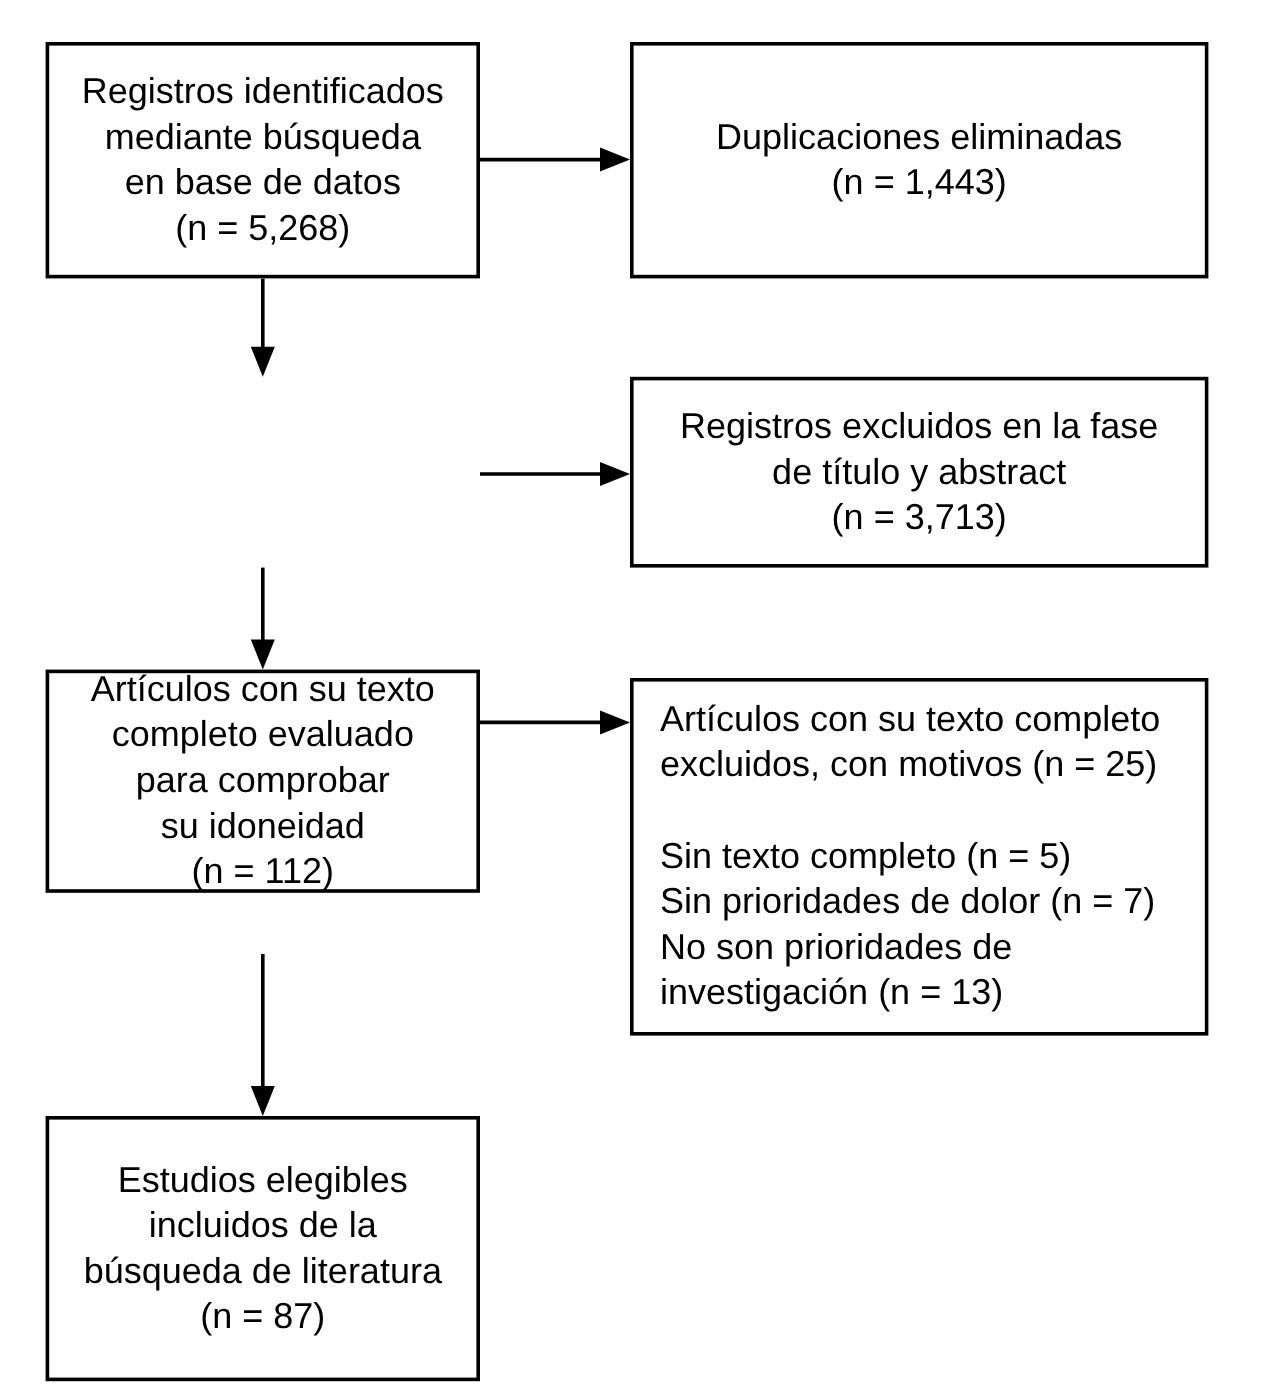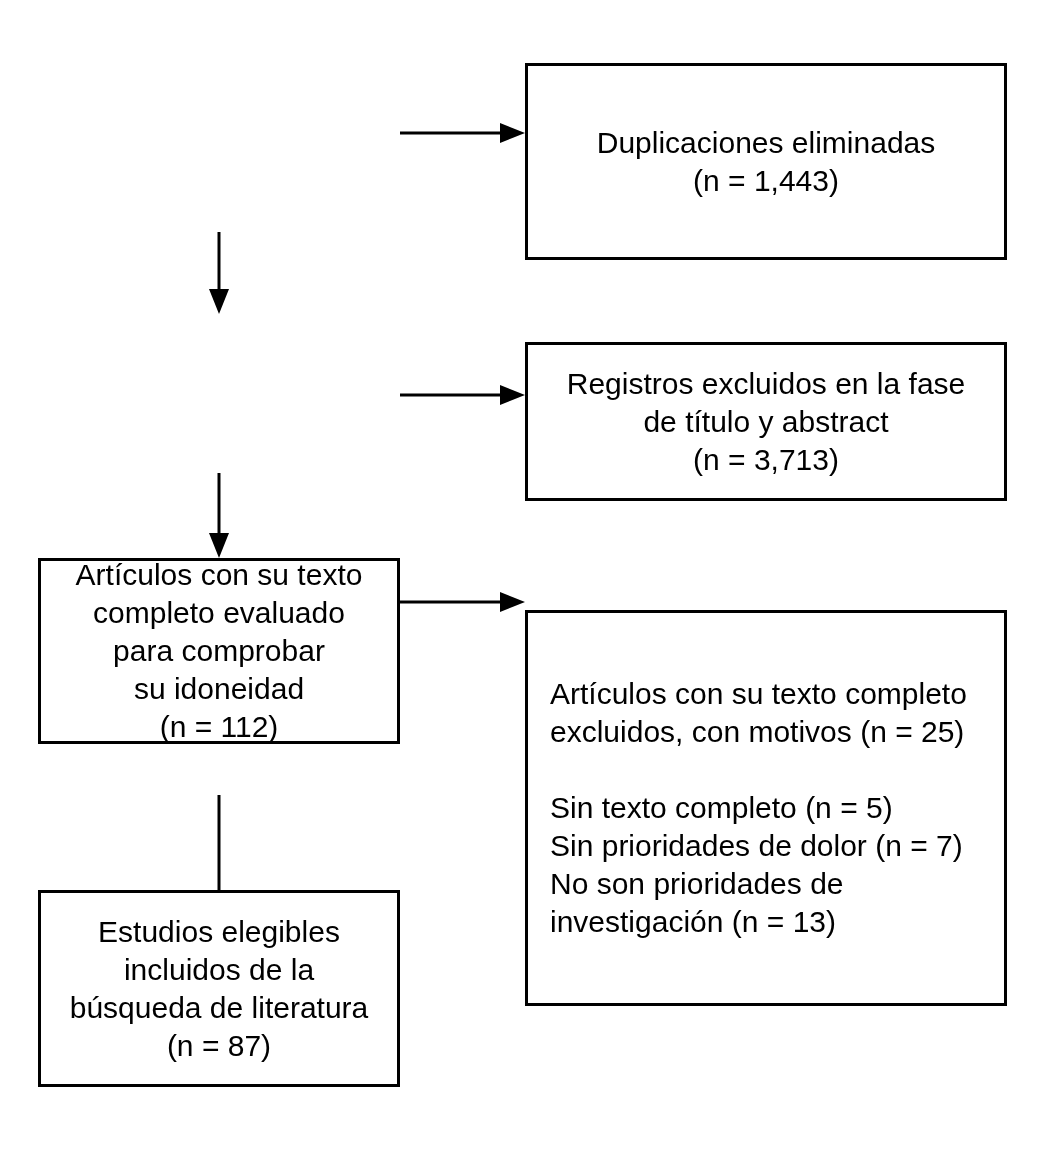--- a/index.html
+++ b/index.html
@@ -40,26 +40,26 @@
   }
   .box.align-left {
     justify-content: flex-start;
     padding-left: 22px;
     padding-right: 14px;
   }
   .box.align-left .txt {
     text-align: left;
   }
   .col-left  { left: 38px;  width: 362px; }
-  .col-right { left: 525px; width: 482px; margin-top: 28px; }
+  .col-right { left: 525px; width: 482px; }
   .row1 { top: 35px;  height: 197px; }
   .row2 { top: 314px; height: 159px; }
   .row3-left  { top: 558px; height: 186px; }
-  .row3-right { top: 582px; height: 396px; }
-  .row4 { top: 890px; height: 197px; }
+  .row3-right { top: 565px; height: 298px; }
+  .row4 { top: 930px; height: 221px; }
   .arrow-line { stroke: #000000; stroke-width: 3; }
   .arrow-head { fill: #000000; stroke: none; }
 </style>
 </head>
 <body>
 
 <div class="canvas">
 
   <svg class="arrows" viewBox="0 0 1064 1158" xmlns="http://www.w3.org/2000/svg">
     <g>
@@ -81,20 +81,26 @@
     <g>
       <line class="arrow-line" x1="400" y1="395" x2="502" y2="395"></line>
       <polygon class="arrow-head" points="525,395 500,385 500,405"></polygon>
     </g>
     <g>
       <line class="arrow-line" x1="400" y1="602" x2="502" y2="602"></line>
       <polygon class="arrow-head" points="525,602 500,592 500,612"></polygon>
     </g>
   </svg>
 
+  <div class="box col-left row1">
+    <span class="txt">Registros identificados
+mediante búsqueda
+en base de datos
+(n = 5,268)</span>
+  </div>
 
   <div class="box col-right row1">
     <span class="txt">Duplicaciones eliminadas
 (n = 1,443)</span>
   </div>
 
 
   <div class="box col-right row2">
     <span class="txt">Registros excluidos en la fase
 de título y abstract

